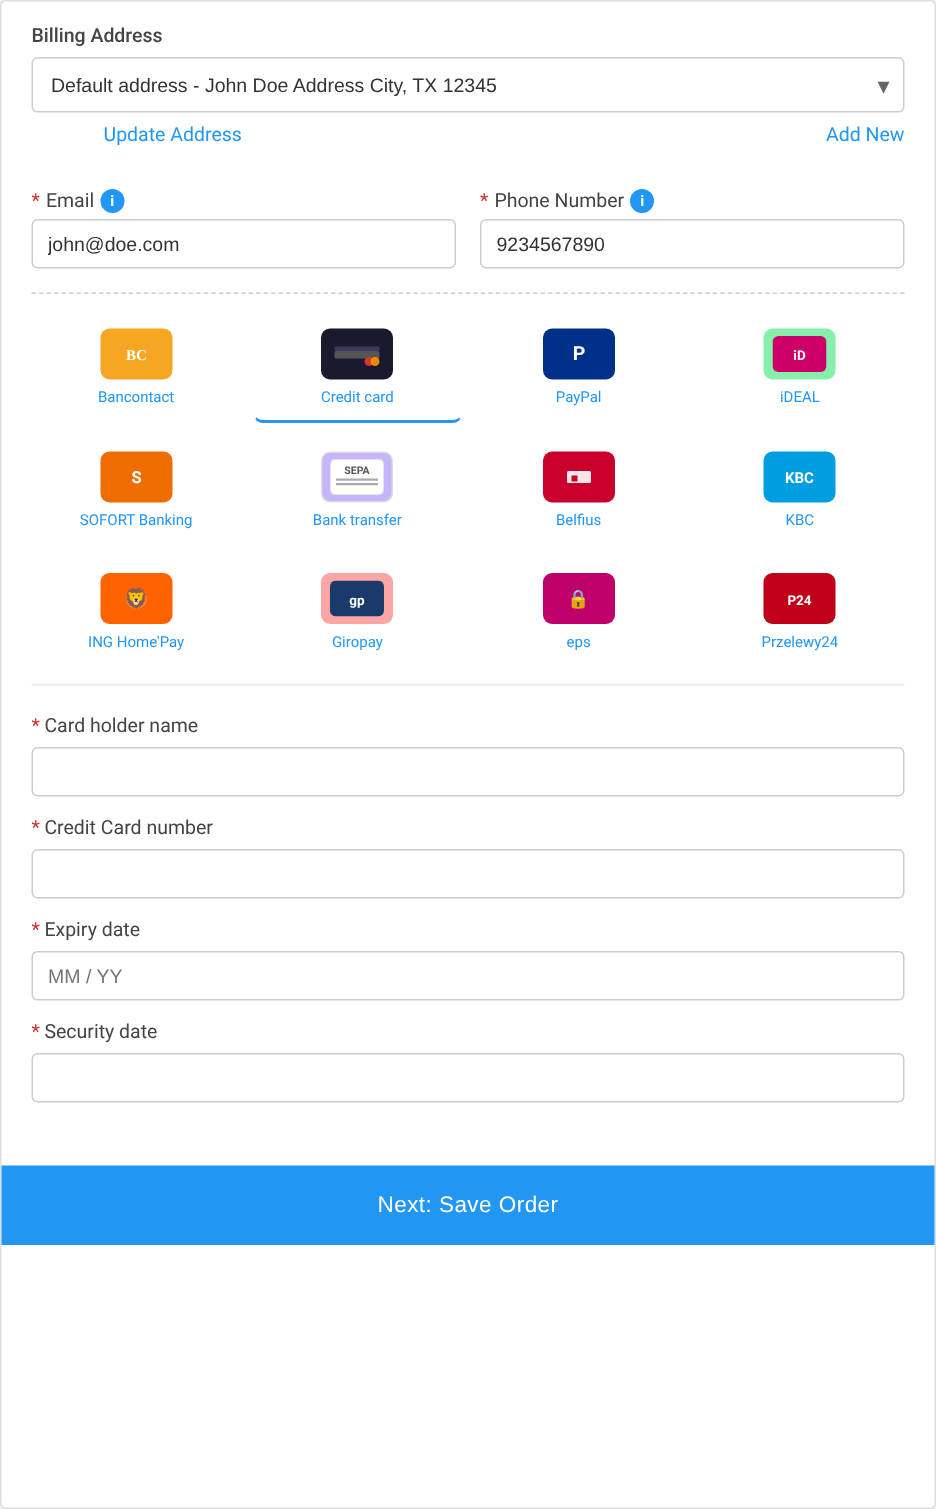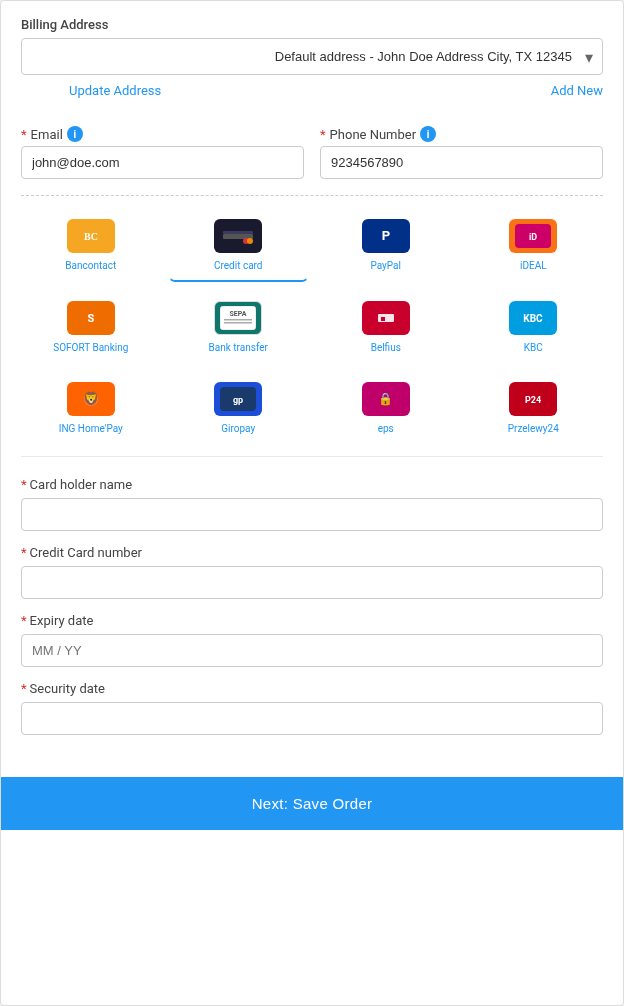--- a/index.html
+++ b/index.html
@@ -44,21 +44,20 @@
     .select-wrapper select {
       width: 100%;
       padding: 10px 30px 10px 12px;
       border: 1px solid #ccc;
       border-radius: 4px;
       font-size: 13px;
       color: #333;
       appearance: none;
       background: #fff;
       cursor: pointer;
-      text-align: right;
     }
     .select-wrapper::after {
       content: '▾';
       position: absolute;
       right: 10px;
       top: 50%;
       transform: translateY(-50%);
       color: #666;
       pointer-events: none;
     }
@@ -148,27 +147,27 @@
       border-radius: 6px;
       display: flex;
       align-items: center;
       justify-content: center;
       overflow: hidden;
     }
     
     .pm-bancontact { background: #f5a623; font-family: Liberation Serif, serif; }
     .pm-creditcard { background: #1a1a2e; }
     .pm-paypal { background: #003087; }
-    .pm-ideal { background: #f97316; }
+    .pm-ideal { background: #86efac; }
     .pm-sofort { background: #ef6c00; }
-    .pm-banktransfer { background: #0f766e; border: 1px solid #ddd; }
+    .pm-banktransfer { background: #c4b5fd; border: 1px solid #ddd; }
     .pm-belfius { background: #c8002b; }
     .pm-kbc { background: #009de0; }
     .pm-ing { background: #ff6200; }
-    .pm-giropay { background: #1d4ed8; }
+    .pm-giropay { background: #fca5a5; }
     .pm-eps { background: #c0006a; }
     .pm-przelewy24 { background: #c0001a; }
 
     .card-fields-section {
       padding: 4px 20px 16px 20px;
     }
     .form-divider {
       border: none;
       border-top: 1px solid #e8e8e8;
       margin: 0 20px 16px 20px;

